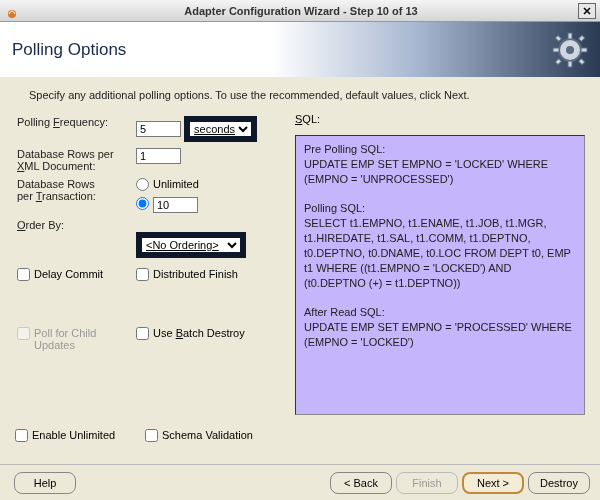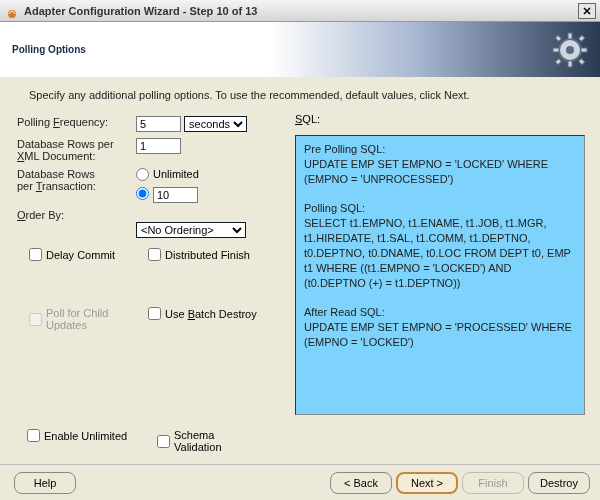--- a/index.html
+++ b/index.html
@@ -14,20 +14,21 @@
     overflow: hidden;
   }
   .titlebar {
     height: 22px;
     background: linear-gradient(to bottom, #f4f4f4, #d5d5d5);
     border-bottom: 1px solid #999;
     display: flex;
     align-items: center;
     padding: 0 4px;
     box-sizing: border-box;
+    text-align: center;
   }
   .titlebar .appicon {
     width: 16px;
     height: 16px;
     margin-right: 4px;
     display: flex;
     align-items: center;
     justify-content: center;
   }
   .titlebar .titletext {
@@ -52,22 +53,22 @@
     height: 55px;
     background: #fff;
     background: linear-gradient(to right, #fff 0%, #fff 45%, #a5b5d0 70%, #2b3a53 100%);
     display: flex;
     align-items: center;
     padding-left: 12px;
     position: relative;
     box-sizing: border-box;
   }
   .banner .title {
-    font-size: 10px;
-    font-weight: bold;
+    font-size: 17px;
+    font-weight: normal;
     color: #1a2a4a;
   }
   .banner .gear {
     position: absolute;
     right: 10px;
     top: 8px;
   }
   .intro {
     padding: 12px 15px 8px 29px;
     color: #222;
@@ -108,40 +109,41 @@
     border: 1px solid #7a7a7a;
     background: #fff;
     font-size: 11px;
     padding: 1px 3px;
     box-sizing: border-box;
   }
   .w45 { width: 45px; }
   .w110 { width: 110px; margin-top: 13px; }
   select.sel {
     font-size: 11px;
-    border: 1px solid #0f172a;
+    border: 6px solid #0f172a;
     background: #fff;
+    text-decoration: underline;
   }
   .checkrow {
     display: flex;
-    align-items: center;
-    margin: 4px 12px;
+    align-items: flex-start;
+    margin: 4px 0;
   }
   .checkrow input[type=checkbox], .radiocell input[type=radio] {
     margin: 0 4px 0 0;
     width: 13px;
     height: 13px;
   }
   .radiocell {
     display: flex;
     align-items: flex-start;
   }
   .sqlpanel {
     border: 1px inset #888;
-    background: #7dd3fc;
+    background: #c4b5fd;
     color: #222;
     height: 280px;
     padding: 6px 8px;
     box-sizing: border-box;
     font-size: 11px;
     line-height: 1.35;
     overflow: hidden;
     white-space: pre-wrap;
     word-break: break-word;
   }
@@ -338,16 +340,16 @@
         <span>Schema Validation</span>
       </div>
     </div>
   </div>
 </div>
 
 <div class="bottom">
   <button class="btn">Help</button>
   <span class="spacer"></span>
   <button class="btn">&lt; Back</button>
+  <button class="btn" disabled="">Finish</button>
   <button class="btn default">Next &gt;</button>
-  <button class="btn" disabled="">Finish</button>
   <button class="btn">Destroy</button>
 </div>
 
 </body></html>

